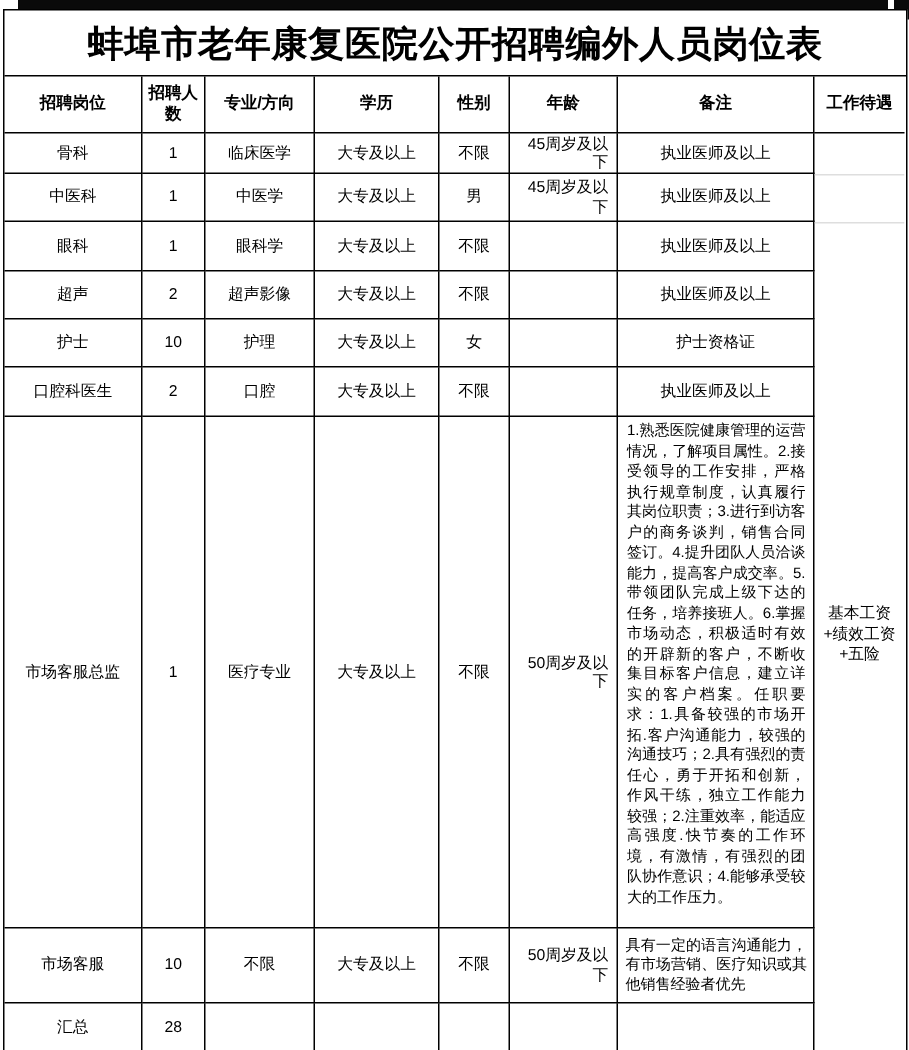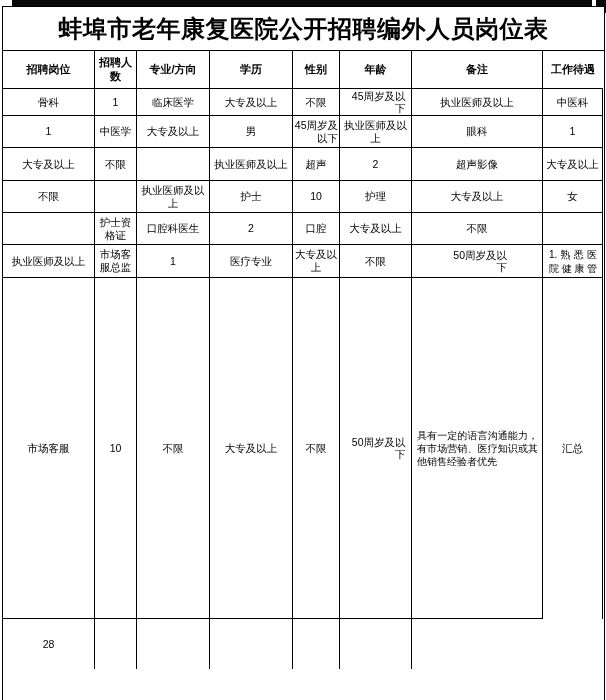--- a/index.html
+++ b/index.html
@@ -53,20 +53,25 @@
     <div class="cell hcell">专业/方向</div>
     <div class="cell hcell">学历</div>
     <div class="cell hcell">性别</div>
     <div class="cell hcell">年龄</div>
     <div class="cell hcell">备注</div>
     <div class="cell hcell last-col">工作待遇</div>
   </div>
 
   <div class="bodygrid">
 
+    <div class="cell treat-cell">
+      <div class="faint-line fl-1"></div>
+      <div class="faint-line fl-2"></div>
+      <div class="treat-text">基本工资+绩效工资+五险</div>
+    </div>
 
     <div class="cell">骨科</div>
     <div class="cell">1</div>
     <div class="cell">临床医学</div>
     <div class="cell">大专及以上</div>
     <div class="cell">不限</div>
     <div class="cell">
         <div class="age-wrap">45周岁及以下</div>
       </div>
     <div class="cell">执业医师及以上</div>
@@ -76,20 +81,21 @@
     <div class="cell">中医学</div>
     <div class="cell">大专及以上</div>
     <div class="cell">男</div>
     <div class="cell">
         <div class="age-wrap">45周岁及以下</div>
       </div>
     <div class="cell">执业医师及以上</div>
 
     <div class="cell">眼科</div>
     <div class="cell">1</div>
+    <div class="cell">眼科学</div>
     <div class="cell">大专及以上</div>
     <div class="cell">不限</div>
     <div class="cell">
         <div class="age-wrap"></div>
       </div>
     <div class="cell">执业医师及以上</div>
 
     <div class="cell">超声</div>
     <div class="cell">2</div>
     <div class="cell">超声影像</div>

